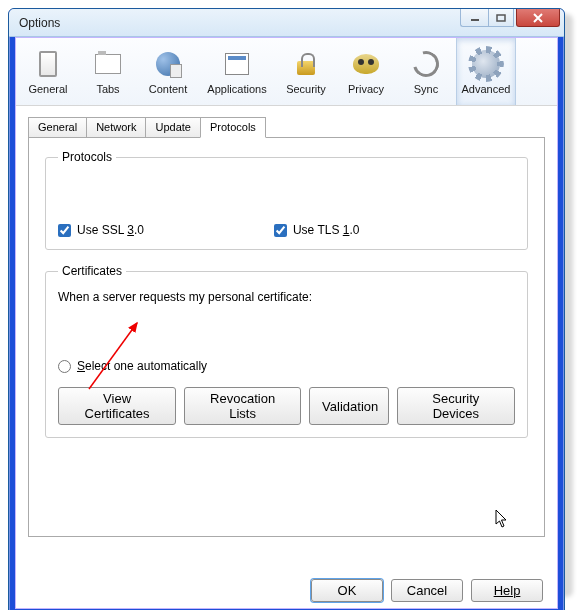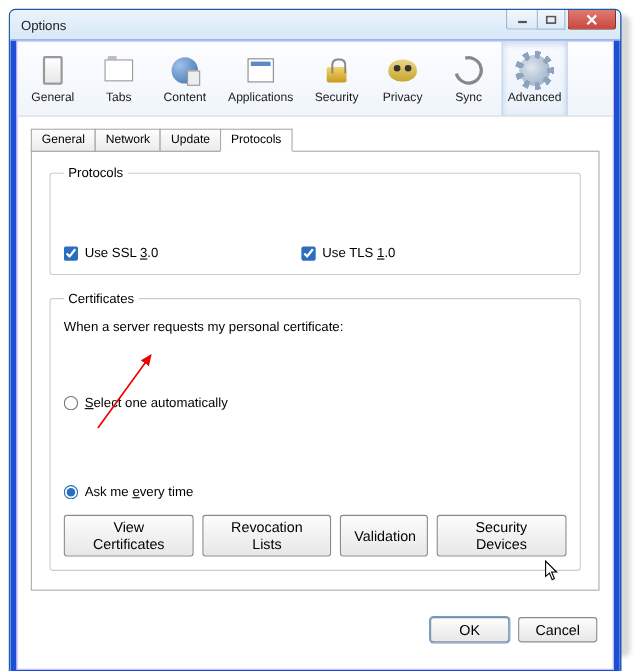--- a/index.html
+++ b/index.html
@@ -175,21 +175,21 @@
     border: 1px solid #8a8a8a;
     background: linear-gradient(#fdfdfd,#e7e7e7);
     border-radius: 3px;
     font-size: 13px;
     font-family: inherit;
     cursor: default;
     min-width: 0;
   }
   .bottom-bar {
     position: absolute;
-    bottom: 24px; right: 14px;
+    bottom: 6px; right: 14px;
     display: flex;
     gap: 8px;
   }
   .bottom-bar .btn { min-width: 72px; }
   .btn.default { box-shadow: 0 0 0 1px #5fa3e8; }
   .arrow {
     position: absolute;
     pointer-events: none;
   }
   .cursor {
@@ -302,41 +302,38 @@
         </fieldset>
 
         <fieldset>
           <legend>Certificates</legend>
           <div class="cert-text">When a server requests my personal certificate:</div>
           <div class="row-radios">
             <label class="chk">
               <input type="radio" name="cert" style="">
               <span><span></span><span class="underline-letter">S</span><span>elect one automatically</span></span>
             </label>
-            <label class="chk">
-              <input type="radio" name="cert" checked="" style="">
-              <span><span>Ask me </span><span class="underline-letter">e</span><span>very time</span></span>
-            </label>
           </div>
           <div class="row-buttons">
             <button class="btn">
               <span>View Certificates</span>
             </button>
             <button class="btn">Revocation Lists</button>
             <button class="btn">Validation</button>
             <button class="btn">Security Devices</button>
           </div>
         </fieldset>
 
       </div>
     </div>
 
     <div class="bottom-bar">
       <button class="btn default">OK</button>
       <button class="btn">Cancel</button>
+      <button class="btn"><span class="underline-letter">Help</span></button>
     </div>
   </div>
 
   <svg class="arrow" style="left:70px;top:300px" width="90" height="90">
     <defs>
         <marker id="ah" markerWidth="8" markerHeight="8" refX="6" refY="3" orient="auto">
           <path d="M0,0 L7,3 L0,6 Z" fill="#e00"></path>
         </marker>
       </defs>
     <line x1="10" y1="80" x2="58" y2="14" stroke="#e00" stroke-width="1.5" marker-end="url(#ah)"></line>

